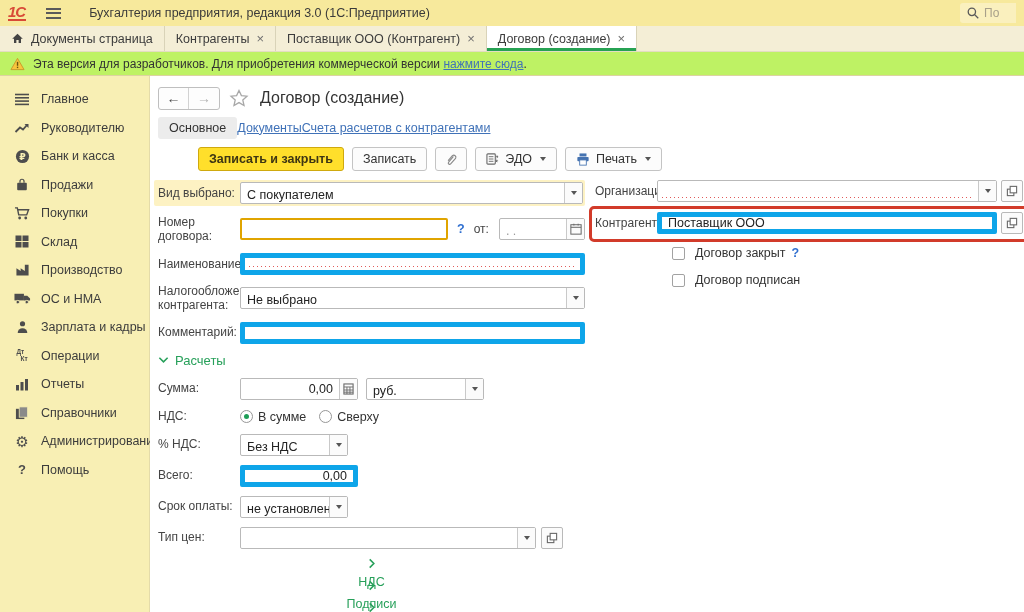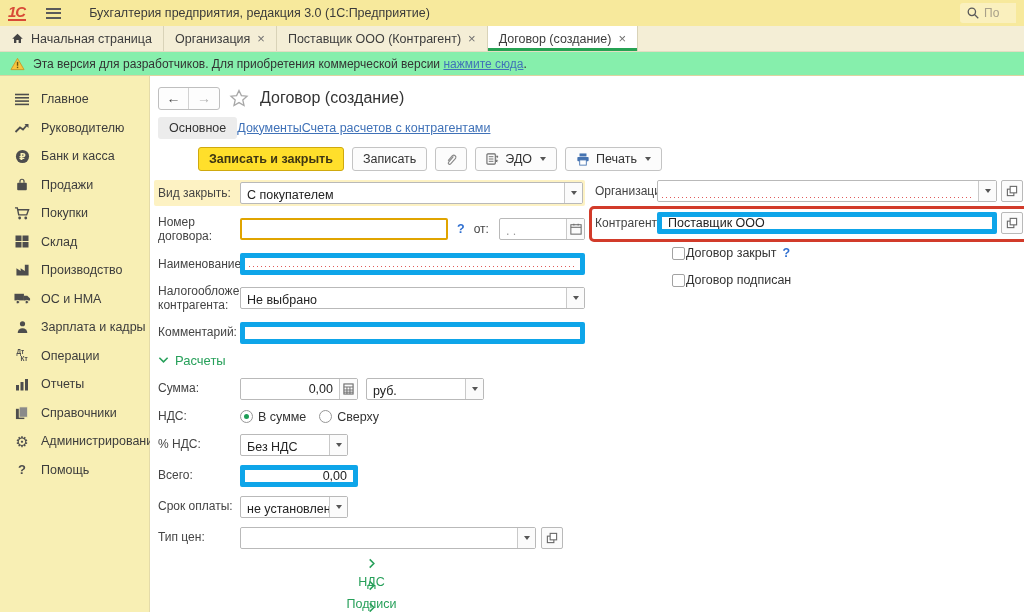--- a/index.html
+++ b/index.html
@@ -16,21 +16,21 @@
   .search-box { margin-left:auto; display:flex; align-items:center; gap:4px; background:rgba(255,255,255,.35); border-radius:3px 0 0 3px; height:20px; padding:0 0 0 6px; width:56px; overflow:hidden; }
   .search-box .ph { color:#a8a08a; font-size:12px; white-space:nowrap; }
 
   
   .tabbar { height:26px; background:#f4eed6; display:flex; align-items:stretch; border-bottom:1px solid #e3ddc2; }
   .tab { display:flex; align-items:center; gap:7px; padding:0 11px; border-right:1px solid #d9d3b8; font-size:12.5px; color:#3c3c3c; cursor:pointer; white-space:nowrap; }
   .tab.active { background:#fff; box-shadow:inset 0 -3px 0 #26a253; }
   .tab .x { color:#6f6f6f; font-size:13px; line-height:1; }
 
   
-  .warnbar { height:24px; background:#86efac; border-bottom:1px solid #ddd3a0; display:flex; align-items:center; gap:8px; padding:0 10px; font-size:12px; color:#333; }
+  .warnbar { height:24px; background:#bef264; border-bottom:1px solid #ddd3a0; display:flex; align-items:center; gap:8px; padding:0 10px; font-size:12px; color:#333; }
   .warnbar a { color:#4072b8; text-decoration:underline; cursor:pointer; }
 
   
   .bodyrow { display:flex; height:536px; }
   .sidebar { width:150px; background:#f8efb4; border-right:1px solid #e4dba9; padding-top:9px; flex-shrink:0; }
   .side-item { height:28.5px; display:flex; align-items:center; padding-left:13px; gap:10px; font-size:12.5px; color:#3c3c3c; cursor:pointer; }
   .side-item .ic { width:18px; height:16px; display:flex; align-items:center; justify-content:center; flex-shrink:0; }
   .dtkt { font-size:6.5px; font-weight:bold; color:#4d4d4d; line-height:1; text-align:left; }
   .gear-glyph { font-size:15px; color:#4d4d4d; line-height:1; }
   .q-glyph { font-size:13px; font-weight:bold; color:#4d4d4d; }
@@ -75,21 +75,21 @@
   .green-head { display:flex; align-items:center; gap:6px; color:#27a05a; font-size:13px; margin:4px 0 10px 0; cursor:pointer; }
   .group-link { display:flex; align-items:center; gap:6px; color:#27a05a; font-size:12.5px; margin-bottom:8px; height:14px; cursor:pointer;flex-direction:column; }
   .radio { width:13px; height:13px; border:1px solid #979797; border-radius:50%; background:#fff; display:inline-flex; align-items:center; justify-content:center; flex-shrink:0; cursor:pointer; }
   .radio.sel i { width:5px; height:5px; border-radius:50%; background:#1e9e57; }
   .rlabel { font-size:12.5px; color:#333; margin-left:5px; }
   .checkbox { width:13px; height:13px; border:1px solid #a2a2a2; border-radius:2px; background:#fff; flex-shrink:0; cursor:pointer; }
 
   .col-right { position:absolute; left:437px; top:0; width:428px; }
   .col-right .flabel { width:62px; }
   .cbrow { display:flex; align-items:center; margin:0 0 13px 77px; height:14px; }
-  .cbrow .rlabel { margin-left:1px; }
+  .cbrow .rlabel { margin-left:10px; }
   .annotation { position:absolute; left:-6px; width:440px; top:26px; height:36px; border:3px solid #d23b2a; border-radius:5px; pointer-events:none; z-index:5; }
 
   svg { display:block; }
 </style>
 </head>
 <body>
 
 <div class="app">
 
   <div class="topbar">
@@ -111,24 +111,24 @@
     </div>
   </div>
 
   <div class="tabbar">
     <div class="tab">
       <span>
         <svg width="13" height="13" viewBox="0 0 16 16">
             <path d="M8 2 L14.5 8.2 H12.3 V13.5 H9.4 V9.8 H6.6 V13.5 H3.7 V8.2 H1.5 Z" fill="#444"></path>
           </svg>
       </span>
-      <span>Начальная страница</span>
+      <span>Документы страница</span>
     </div>
     <div class="tab">
-      <span>Организация</span>
+      <span>Контрагенты</span>
       <span class="x">×</span>
     </div>
     <div class="tab">
       <span>Поставщик ООО (Контрагент)</span>
       <span class="x">×</span>
     </div>
     <div class="tab active">
       <span>Договор (создание)</span>
       <span class="x">×</span>
     </div>
@@ -333,21 +333,21 @@
           <span>Печать</span>
           <span class="tri"></span>
         </span>
       </div>
 
       <div class="form-area">
 
         <div class="col-left">
 
           <div class="frow hl">
-            <span class="flabel">Вид закрыть:</span>
+            <span class="flabel">Вид выбрано:</span>
             <div class="combo" style="flex:1;">
               <span class="txt">С покупателем</span>
               <span class="seg">
                   <span class="tri"></span>
                 </span>
             </div>
           </div>
 
           <div class="frow">
             <span class="flabel">Номер договора:</span>

